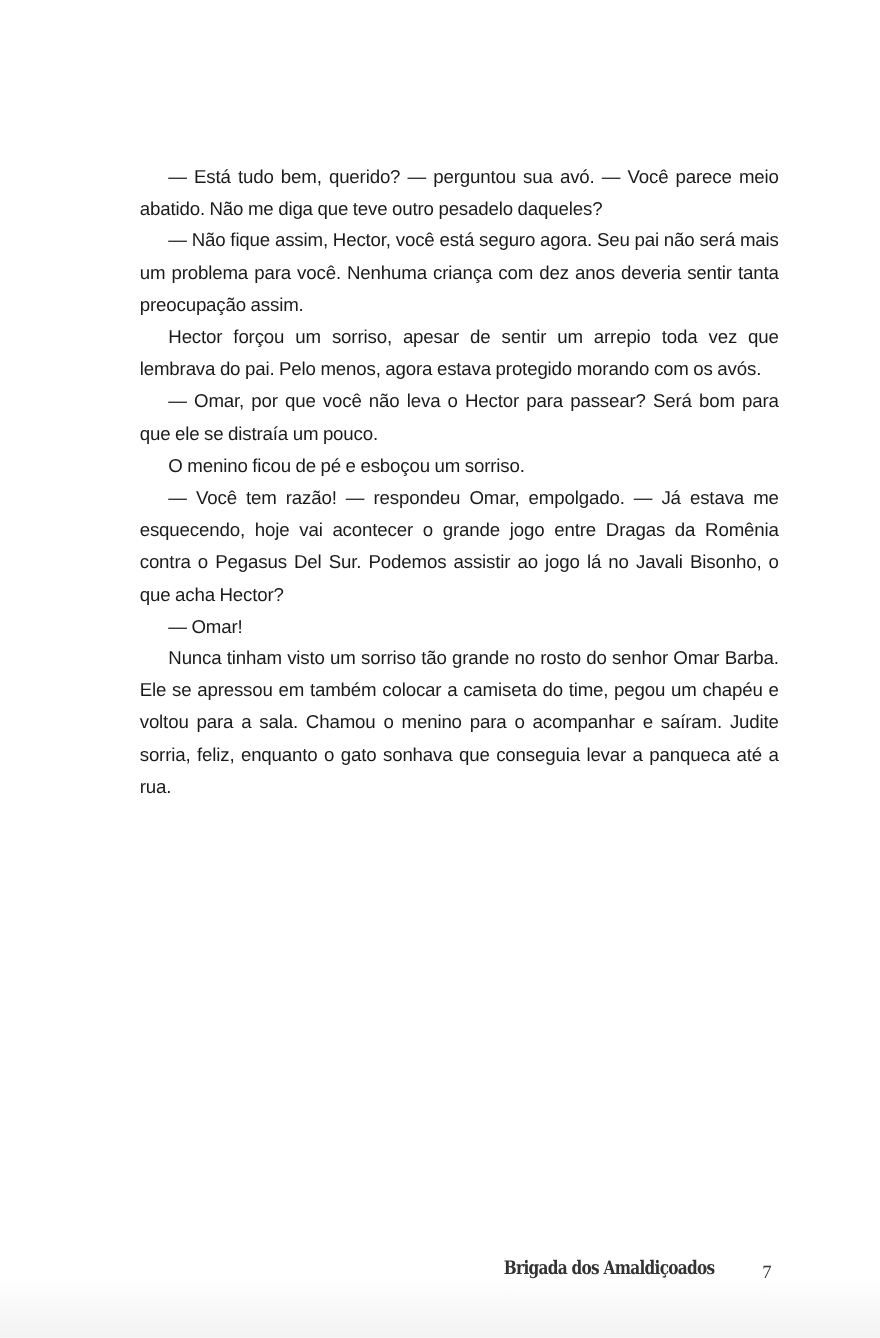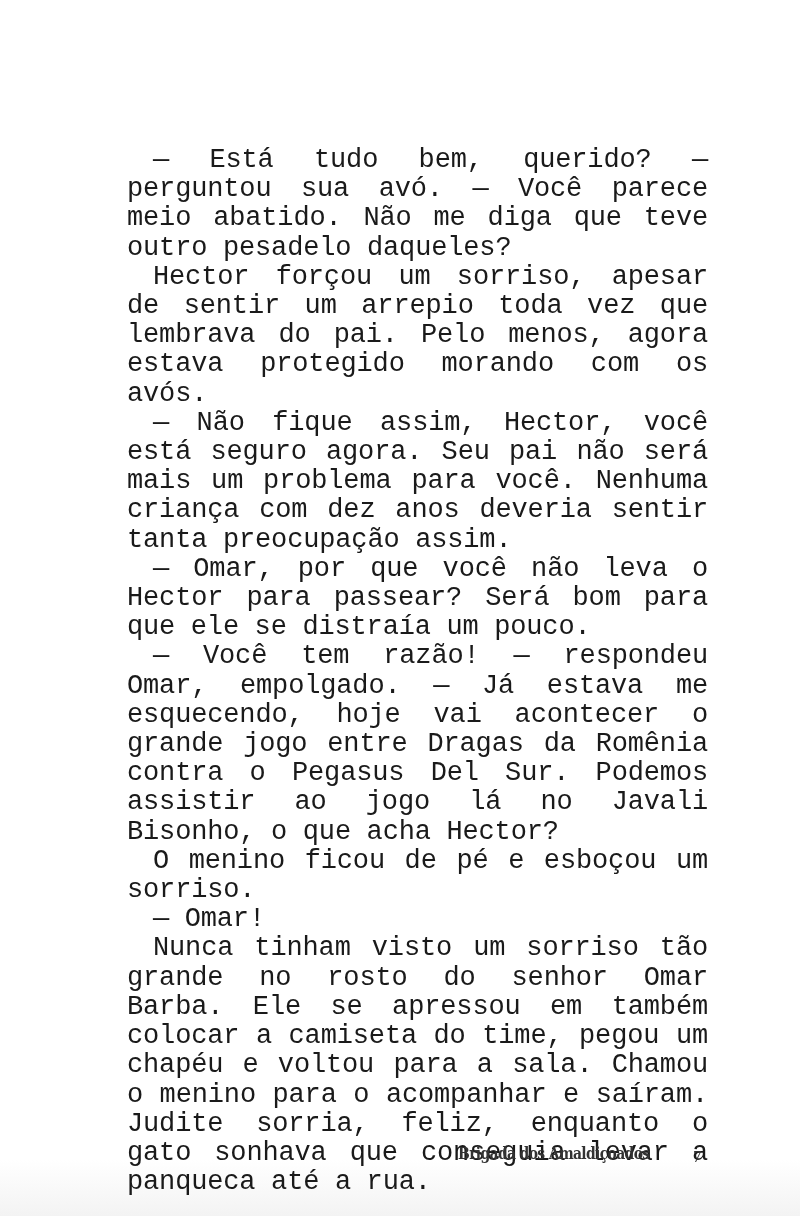--- a/index.html
+++ b/index.html
@@ -6,22 +6,22 @@
   body {
     width: 800px; height: 1216px; overflow: hidden;
     background: linear-gradient(to bottom, #ffffff 0px, #ffffff 1160px, #f3f3f3 1216px);
     position: relative;
   }
   .page {
     position: absolute; left: 0; top: 0; width: 800px; height: 1216px;
   }
   .body-text {
     position: absolute; left: 127px; top: 146px; width: 581px;
-    font-family: Liberation Mono, monospace;
-    font-size: 27px; line-height: 29.2px; color: #1a1a1a;
+    font-family: Liberation Sans, sans-serif;
+    font-size: 17px; line-height: 29.2px; color: #1a1a1a;
     text-align: justify; letter-spacing: -0.15px; word-spacing: -0.4px;
   }
   .body-text p {
     margin: 0; text-indent: 26px;
     text-align-last: left;
   }
   .footer {
     position: absolute; top: 1141px; left: 0; width: 800px; height: 30px; text-decoration: underline;
   }
   .running-title {
@@ -34,25 +34,25 @@
     position: absolute; left: 693px; top: 6px;
     font-family: "Liberation Serif", serif; font-size: 17px; color: #333;
   }
 </style>
 </head>
 <body>
 
 <div class="page">
   <div class="body-text">
     <p>— Está tudo bem, querido? — perguntou sua avó. — Você parece meio abatido. Não me diga que teve outro pesadelo daqueles?</p>
+    <p>— Não fique assim, Hector, você está seguro agora. Seu pai não será mais um problema para você. Nenhuma criança com dez anos deveria sentir tanta preocupação assim.</p>
     <p>Hector forçou um sorriso, apesar de sentir um arrepio toda vez que lembrava do pai. Pelo menos, agora estava protegido morando com os avós.</p>
-    <p>— Não fique assim, Hector, você está seguro agora. Seu pai não será mais um problema para você. Nenhuma criança com dez anos deveria sentir tanta preocupação assim.</p>
     <p>— Omar, por que você não leva o Hector para passear? Será bom para que ele se distraía um pouco.</p>
+    <p>O menino ficou de pé e esboçou um sorriso.</p>
     <p>— Você tem razão! — respondeu Omar, empolgado. — Já estava me esquecendo, hoje vai acontecer o grande jogo entre Dragas da Romênia contra o Pegasus Del Sur. Podemos assistir ao jogo lá no Javali Bisonho, o que acha Hector?</p>
-    <p>O menino ficou de pé e esboçou um sorriso.</p>
     <p>— Omar!</p>
     <p>Nunca tinham visto um sorriso tão grande no rosto do senhor Omar Barba. Ele se apressou em também colocar a camiseta do time, pegou um chapéu e voltou para a sala. Chamou o menino para o acompanhar e saíram. Judite sorria, feliz, enquanto o gato sonhava que conseguia levar a panqueca até a rua.</p>
   </div>
 
   <div class="footer">
     <span class="running-title">Brigada dos Amaldiçoados</span>
     <span class="page-number">7</span>
   </div>
 </div>
 

